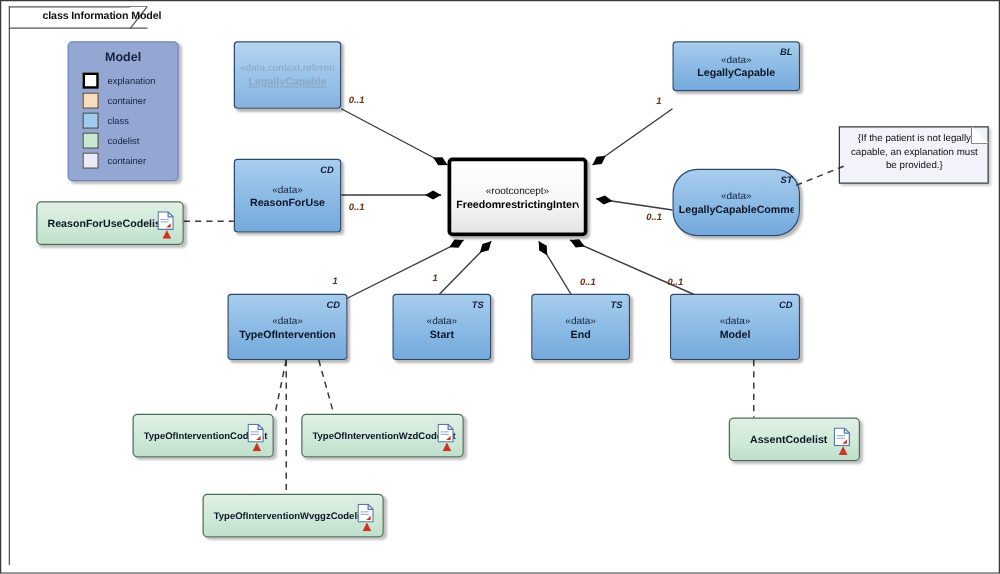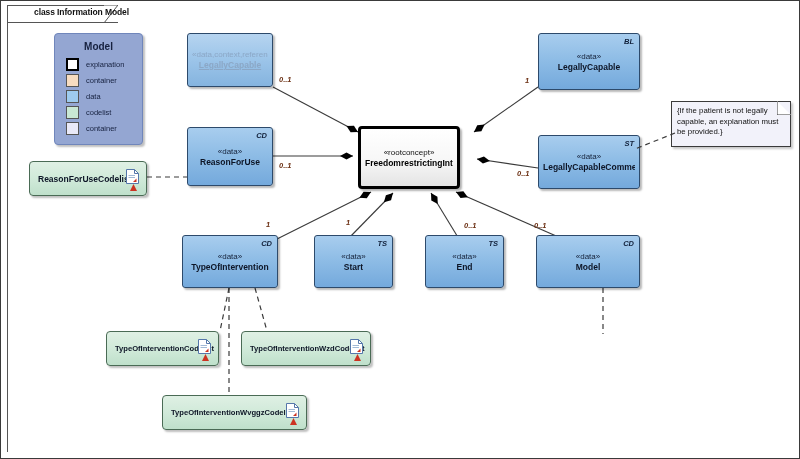--- a/index.html
+++ b/index.html
@@ -160,20 +160,21 @@
     border: 1px solid #3a3a3a;
     box-shadow: 2px 2px 2px rgba(0,0,0,0.22);
   }
   #note-text {
     position: absolute;
     left: 5px; top: 4px;
     right: 4px;
     font-size: 7.8px;
     color: #101010;
     line-height: 10.5px;
+    text-align: center;
   }
   #note-fold {
     position: absolute;
     right: -1px; top: -1px;
     width: 14px; height: 14px;
   }
 
   
   #legend {
     position: absolute;
@@ -276,64 +277,64 @@
     <div class="lg-row" style="top:24px;">
       <span class="lg-sw" style="background:#ffffff;border:2px solid #000;"></span>
       <span class="lg-txt">explanation</span>
     </div>
     <div class="lg-row" style="top:40px;">
       <span class="lg-sw" style="background:#f7dcc0;border:1px solid #555;"></span>
       <span class="lg-txt">container</span>
     </div>
     <div class="lg-row" style="top:56px;">
       <span class="lg-sw" style="background:#9ecbee;border:1px solid #555;"></span>
-      <span class="lg-txt">data</span>
+      <span class="lg-txt">class</span>
     </div>
     <div class="lg-row" style="top:72px;">
       <span class="lg-sw" style="background:#c9e8d4;border:1px solid #555;"></span>
       <span class="lg-txt">codelist</span>
     </div>
     <div class="lg-row" style="top:88px;">
       <span class="lg-sw" style="background:#e9e9f7;border:1px solid #555;"></span>
       <span class="lg-txt">container</span>
     </div>
   </div>
 
   <div class="node cls-data faded" style="left:186px;top:32px;width:86px;height:54px;">
     <div class="cls-body">
       <span class="stereo">«data,context,referen...</span>
       <span class="cname">LegallyCapable</span>
     </div>
   </div>
 
-  <div class="node cls-data" style="left:537px;top:32px;width:102px;height:57px;">
+  <div class="node cls-data" style="left:537px;top:32px;width:102px;height:40px;">
     <span class="dtype">BL</span>
     <div class="cls-body">
       <span class="stereo">«data»</span>
       <span class="cname">LegallyCapable</span>
     </div>
   </div>
 
   <div class="node cls-data" style="left:186px;top:126px;width:86px;height:59px;">
     <span class="dtype">CD</span>
     <div class="cls-body">
       <span class="stereo">«data»</span>
       <span class="cname">ReasonForUse</span>
     </div>
   </div>
 
-  <div class="node cls-data" style="left:537px;top:134px;width:102px;height:54px;">
+  <div class="node cls-data" style="left:537px;top:134px;width:102px;height:54px;border-radius:20px;">
     <span class="dtype">ST</span>
     <div class="cls-body">
       <span class="stereo">«data»</span>
       <span class="cname">LegallyCapableComment</span>
     </div>
   </div>
 
-  <div class="node cls-root" style="left:357px;top:125px;width:102px;height:63px;">
+  <div class="node cls-root" style="left:357px;top:125px;width:112px;height:63px;">
     <div class="cls-body">
       <span class="stereo">«rootconcept»</span>
       <span class="cname">FreedomrestrictingIntervention</span>
     </div>
   </div>
 
   <div class="node cls-data" style="left:181px;top:234px;width:96px;height:53px;">
     <span class="dtype">CD</span>
     <div class="cls-body">
       <span class="stereo">«data»</span>
@@ -414,20 +415,33 @@
       <path d="M8.5,0.5 L8.5,4.5 L12.5,4.5" fill="none" stroke="#5577aa" stroke-width="1"></path>
       <line x1="2.5" y1="6.5" x2="9" y2="6.5" stroke="#8aa8cc" stroke-width="0.8"></line>
       <line x1="2.5" y1="8.5" x2="9" y2="8.5" stroke="#8aa8cc" stroke-width="0.8"></line>
       <path d="M7,13 L10.5,9.5 L10.5,13 Z" fill="#cc3322"></path>
     </svg>
     <svg class="red-tri" viewBox="0 0 7 7">
       <path d="M3.5,0 L7,7 L0,7 Z" fill="#cc3322"></path>
     </svg>
   </div>
 
+  <div class="node cls-codelist" style="left:582px;top:333px;width:105px;height:35px;">
+    <span class="cl-label" style="left:16px;">AssentCodelist</span>
+    <svg class="doc-icon" viewBox="0 0 13 15">
+      <path d="M0.5,0.5 H8.5 L12.5,4.5 V14.5 H0.5 Z" fill="#ffffff" stroke="#5577aa" stroke-width="1"></path>
+      <path d="M8.5,0.5 L8.5,4.5 L12.5,4.5" fill="none" stroke="#5577aa" stroke-width="1"></path>
+      <line x1="2.5" y1="6.5" x2="9" y2="6.5" stroke="#8aa8cc" stroke-width="0.8"></line>
+      <line x1="2.5" y1="8.5" x2="9" y2="8.5" stroke="#8aa8cc" stroke-width="0.8"></line>
+      <path d="M7,13 L10.5,9.5 L10.5,13 Z" fill="#cc3322"></path>
+    </svg>
+    <svg class="red-tri" viewBox="0 0 7 7">
+      <path d="M3.5,0 L7,7 L0,7 Z" fill="#cc3322"></path>
+    </svg>
+  </div>
 
   <div id="note" style="left:670px;top:100px;width:118px;height:44px;">
     <div id="note-text">{If the patient is not legally capable, an explanation must be provided.}</div>
     <svg id="note-fold" viewBox="0 0 14 14">
       <path d="M0,0 L14,14 L0,14 Z" fill="#f2f2fa" stroke="none" transform="translate(0,0)"></path>
       <path d="M0,0 L0,14 L14,14" fill="#ffffff" stroke="#3a3a3a" stroke-width="1"></path>
     </svg>
   </div>
 
   <svg style="position:absolute;left:630px;top:130px;width:46px;height:22px;">

